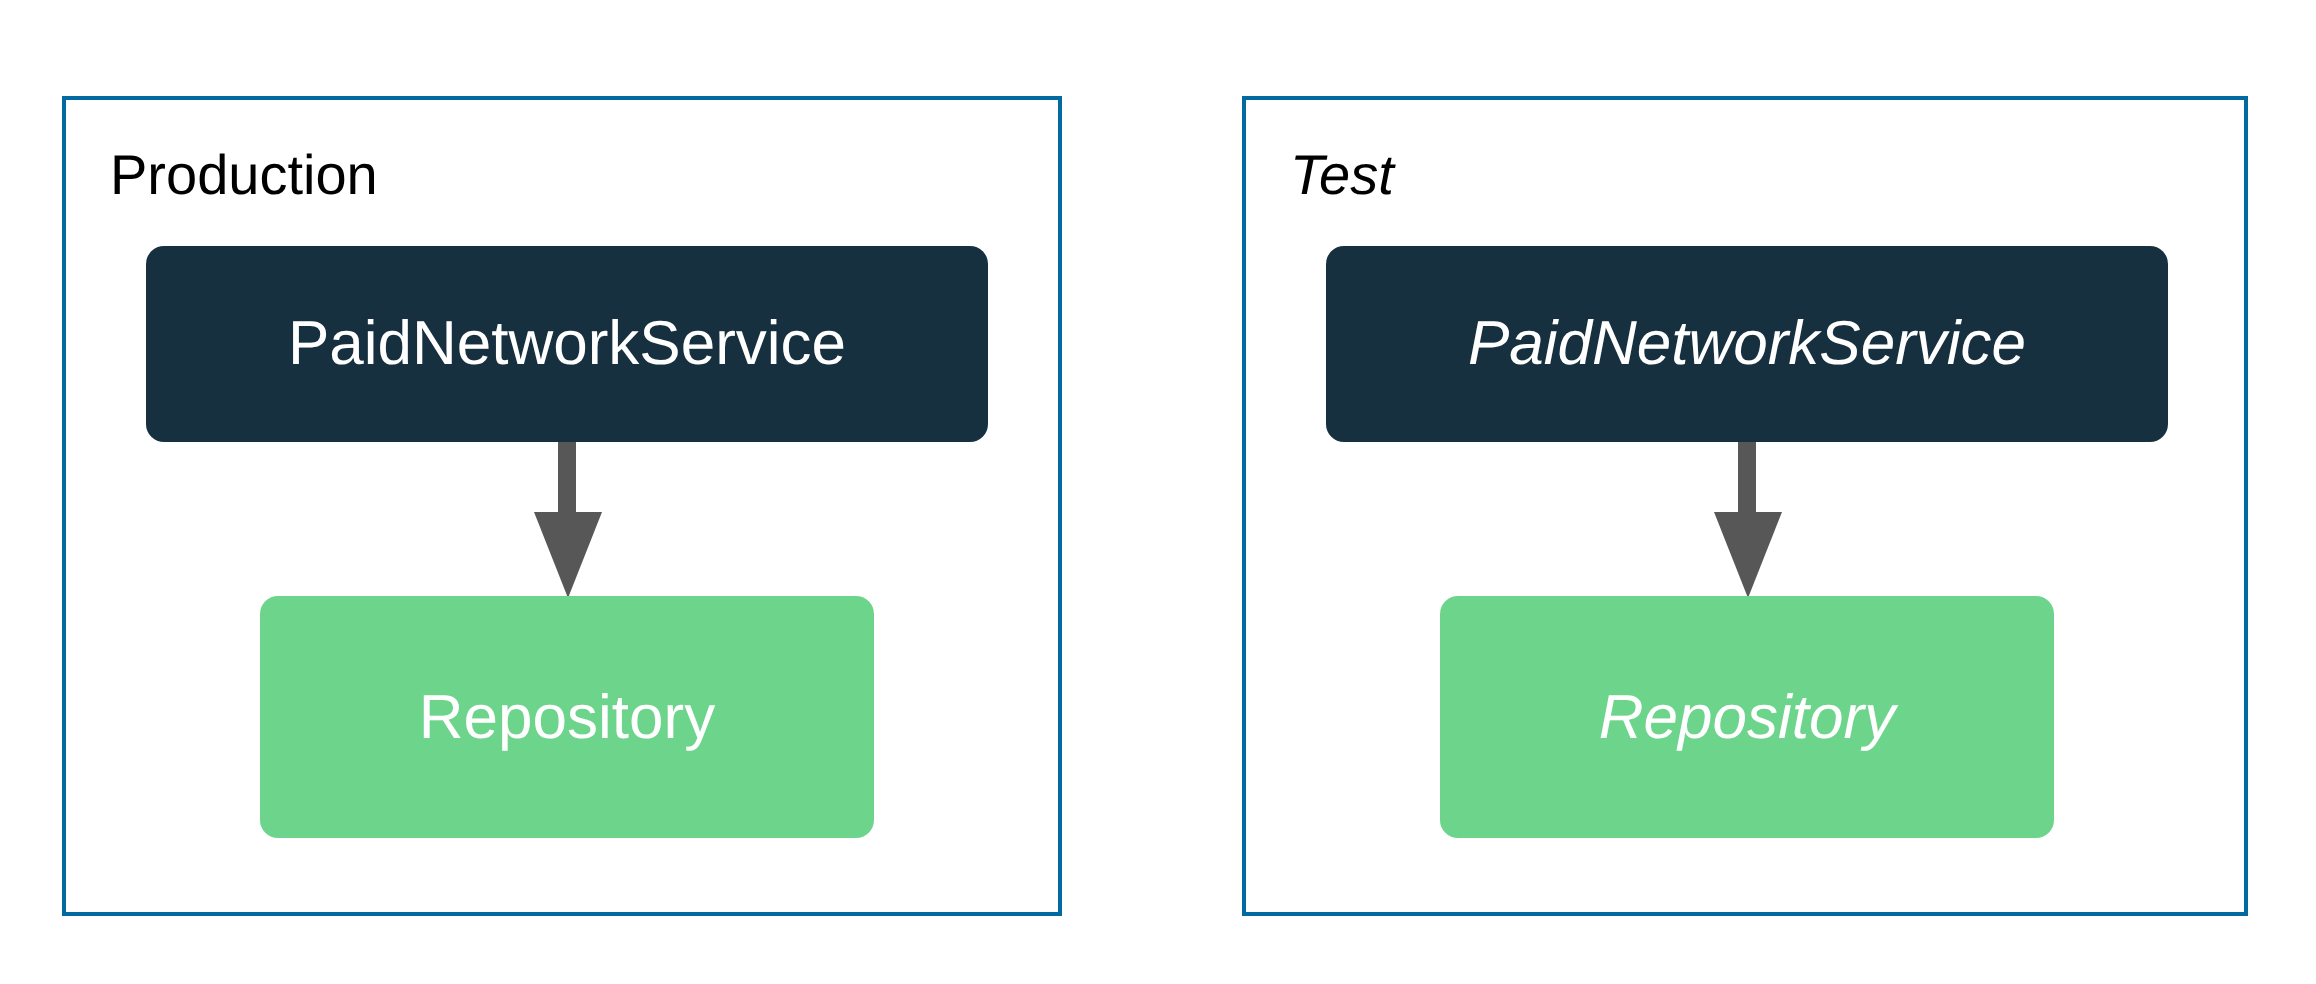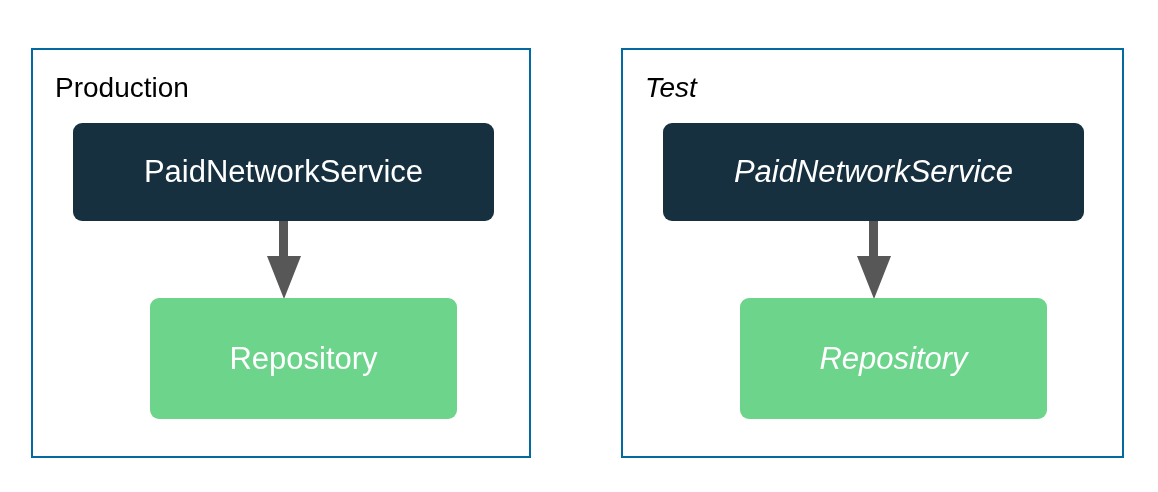--- a/index.html
+++ b/index.html
@@ -57,21 +57,20 @@
     position: absolute;
     left: 97px;
     top: 248px;
     width: 307px;
     height: 121px;
     border-radius: 9px;
     background: #6DD48C;
     display: flex;
     align-items: center;
     justify-content: center;
-    margin-left: 20px;
   }
   .arrow {
     position: absolute;
     left: 0; top: 0;
     width: 0; height: 0;
   }
   .arrow-shaft {
     position: absolute;
     left: 246px;
     top: 171px;

